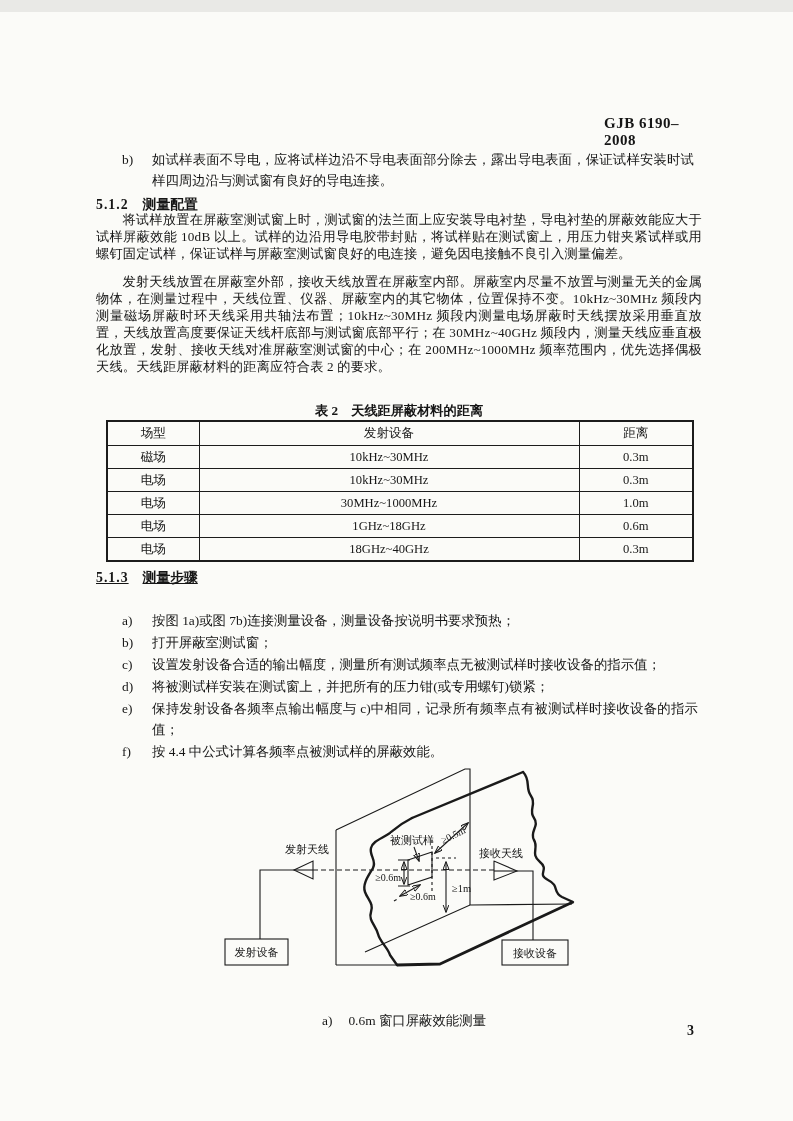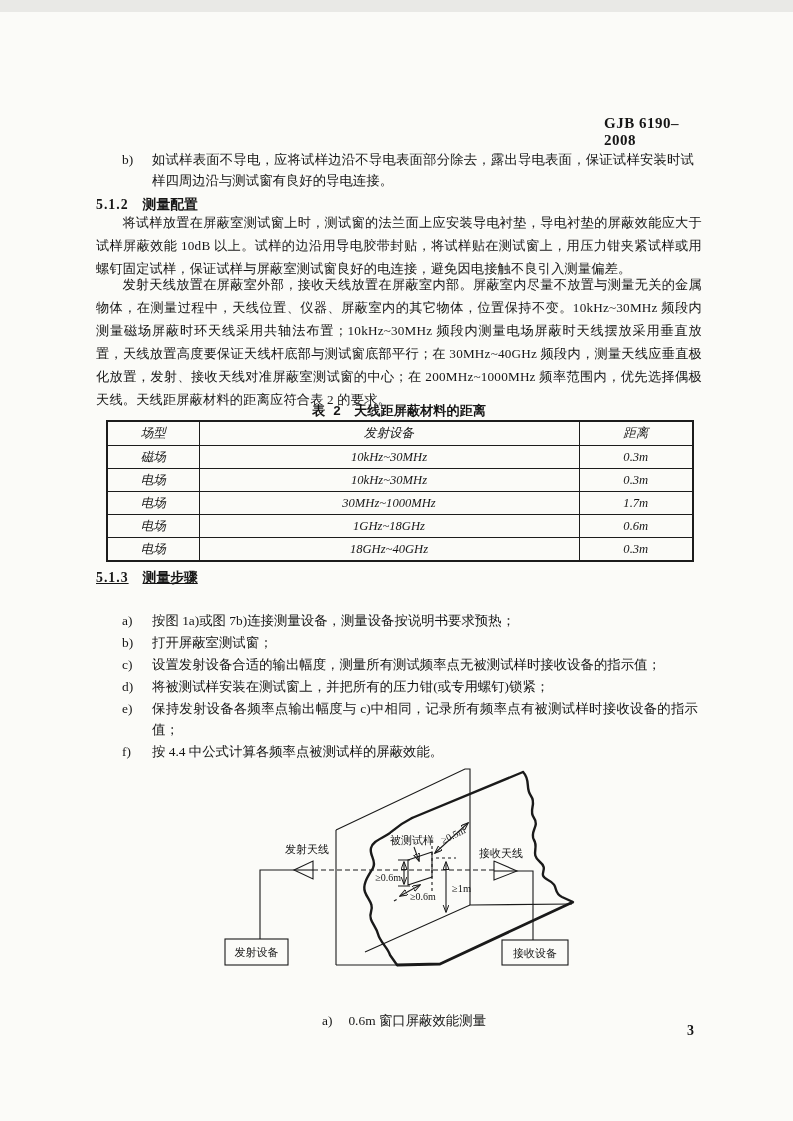--- a/index.html
+++ b/index.html
@@ -9,28 +9,28 @@
     font-family:"Liberation Serif","DejaVu Serif",serif;
     color:#161616;overflow:hidden;
   }
   .hdr{position:absolute;top:103px;left:604px;width:100px;font-weight:bold;font-size:15px;letter-spacing:.5px;}
   .item-hang{display:flex;}
   .item-hang .mk{flex:0 0 30px;}
   .item-hang .tx{flex:1;text-align:justify;}
   #item-b{position:absolute;top:137px;left:122px;width:572px;font-size:13.4px;line-height:21px;}
   .sec-head{position:absolute;left:96px;font-weight:bold;font-size:13.8px;}
   .sec-head .num{margin-right:14px;letter-spacing:1px;}
-  .para{position:absolute;left:96px;width:606px;font-size:13.2px;line-height:23px;
+  .para{position:absolute;left:96px;width:606px;font-size:13.2px;line-height:17px;
         text-align:justify;text-indent:2em;letter-spacing:.2px;}
-  #tbl-cap{position:absolute;top:390px;left:106px;width:586px;text-align:center;font-weight:bold;font-size:13.2px;font-family:Liberation Mono, monospace;}
+  #tbl-cap{position:absolute;top:390px;left:106px;width:586px;text-align:center;font-weight:bold;font-size:13.2px;}
   table.t2{position:absolute;top:408px;left:106px;width:586px;border-collapse:collapse;
            font-size:12.6px;table-layout:fixed;}
   table.t2 th,table.t2 td{border:1px solid #1c1c1c;text-align:center;padding:0;height:22px;font-weight:normal;}
   table.t2 tr.h th{height:23px;}
-  table.t2{border:2px solid #1c1c1c;font-style:italic;}
+  table.t2{border:2px solid #1c1c1c;}
   col.c1{width:92px;} col.c2{width:380px;} col.c3{width:114px;}
   #intro-513{position:absolute;top:577px;left:96px;width:600px;font-size:13.4px;text-indent:2em;}
   #steps{position:absolute;top:598px;left:122px;width:576px;font-size:13.4px;line-height:21px;}
   #steps .step{display:flex;margin-bottom:1px;}
   #steps .mk{flex:0 0 30px;}
   #steps .tx{flex:1;text-align:justify;}
   #figure-svg{position:absolute;left:180px;top:748px;}
   #figure-svg path,#figure-svg line,#figure-svg rect,#figure-svg polygon.ol{stroke:#1a1a1a;fill:none;}
   #figure-svg .thin{stroke-width:1.1;}
   #figure-svg .tear{stroke-width:2.4;stroke-linejoin:round;stroke-linecap:round;}
@@ -85,21 +85,21 @@
       <td>0.3m</td>
     </tr>
     <tr>
       <td>电场</td>
       <td>10kHz~30MHz</td>
       <td>0.3m</td>
     </tr>
     <tr>
       <td>电场</td>
       <td>30MHz~1000MHz</td>
-      <td>1.7m</td>
+      <td>1.0m</td>
     </tr>
     <tr>
       <td>电场</td>
       <td>1GHz~18GHz</td>
       <td>0.6m</td>
     </tr>
     <tr>
       <td>电场</td>
       <td>18GHz~40GHz</td>
       <td>0.3m</td>

